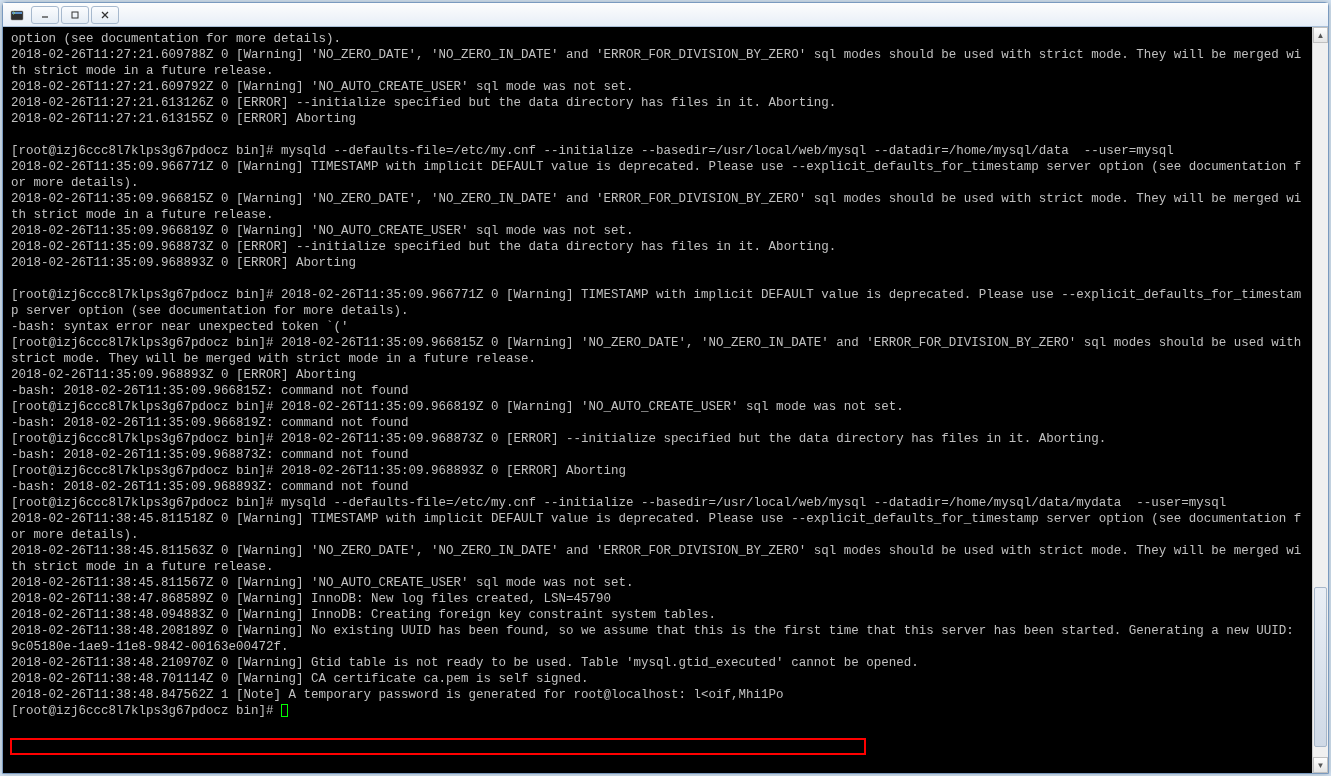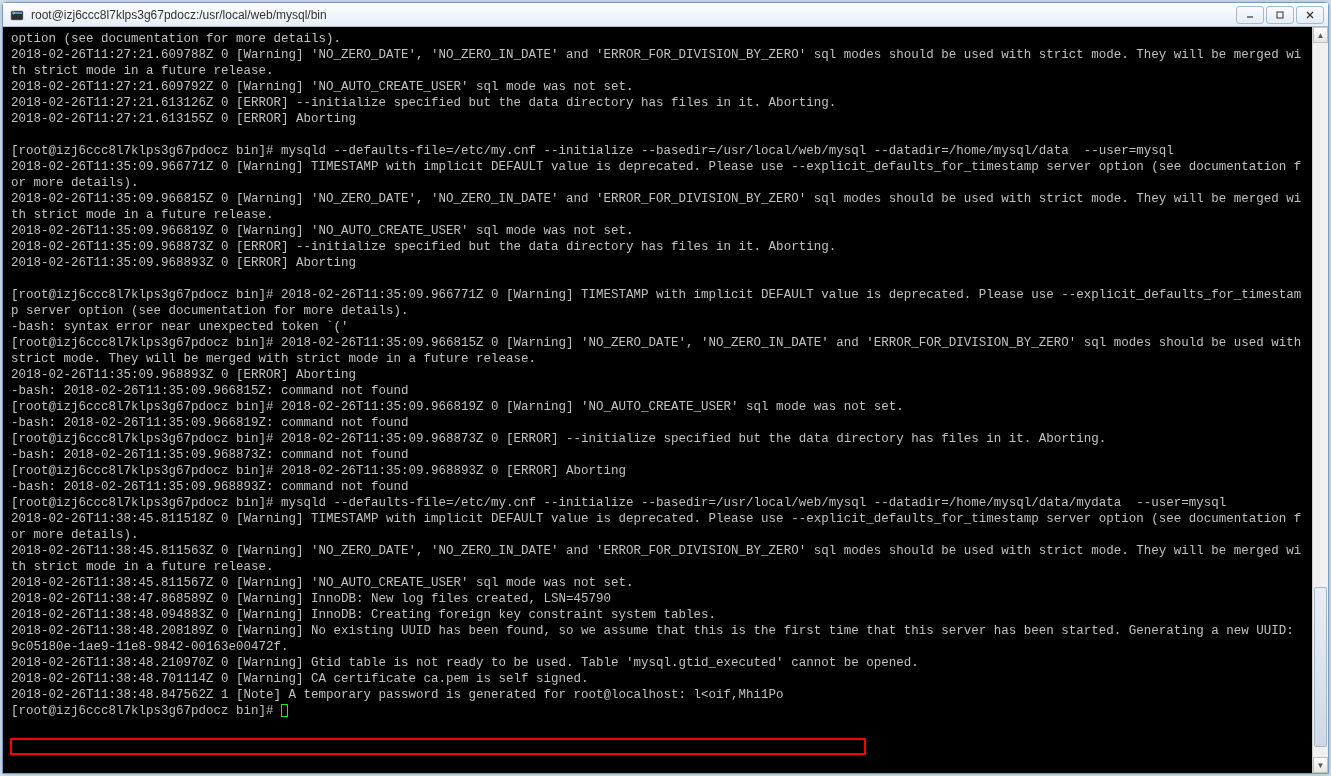--- a/index.html
+++ b/index.html
@@ -114,21 +114,20 @@
 
 <div class="window">
   <div class="titlebar">
     <span class="app-icon">
       <svg width="14" height="14" viewBox="0 0 14 14">
         <rect x="1" y="3" width="12" height="9" rx="1" fill="#2e2e2e" stroke="#888" stroke-width="0.5"></rect>
         <rect x="2" y="4" width="10" height="2" fill="#5a8fc7"></rect>
         <path d="M4 8 L6 10 L4 12" stroke="#9be07a" stroke-width="1" fill="none" transform="translate(0,-3) scale(0.8)"></path>
       </svg>
     </span>
-    <span class="title">root@izj6ccc8l7klps3g67pdocz:/usr/local/web/mysql/bin</span>
     <div class="win-controls">
       <div class="win-btn">
         <svg width="10" height="10">
             <line x1="2" y1="7" x2="8" y2="7" stroke="#333" stroke-width="1.2"></line>
           </svg>
       </div>
       <div class="win-btn">
         <svg width="10" height="10">
             <rect x="2" y="2" width="6" height="6" fill="none" stroke="#333" stroke-width="1"></rect>
           </svg>

